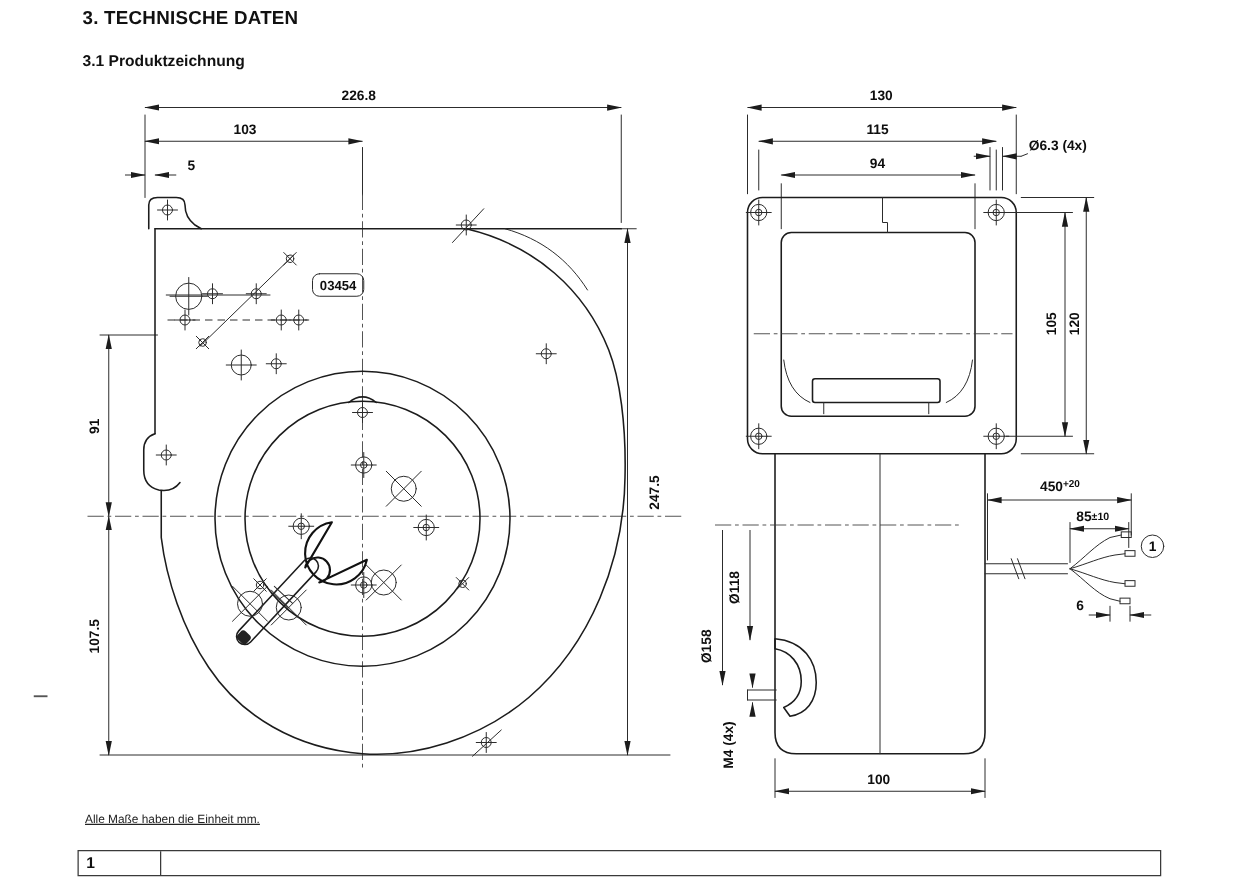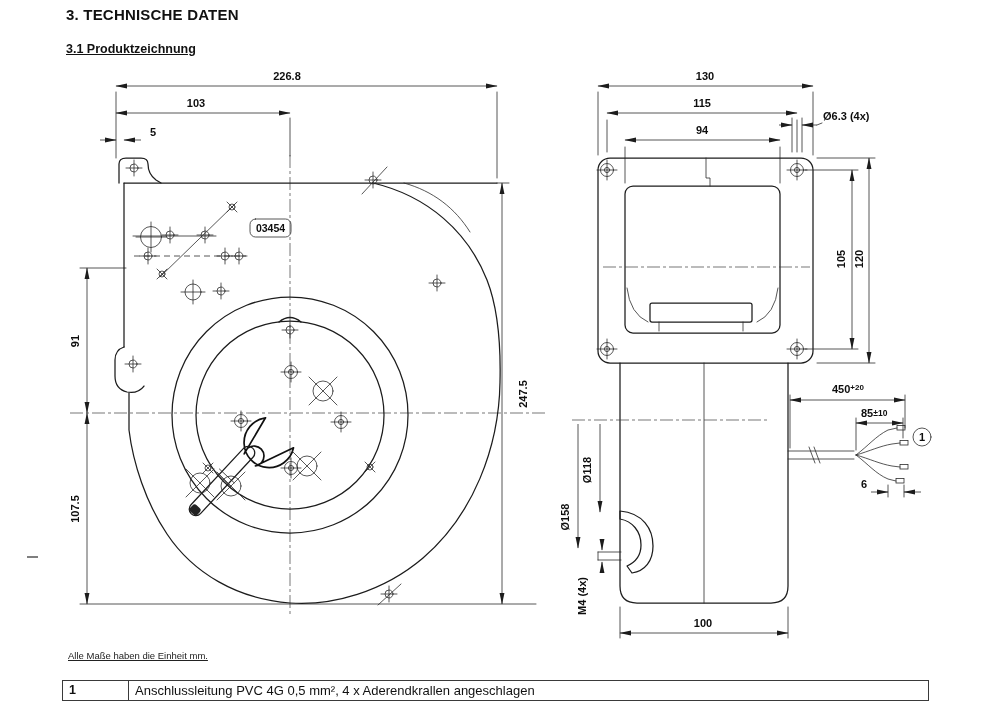--- a/index.html
+++ b/index.html
@@ -1,19 +1,19 @@
 <!DOCTYPE html>
 <html><head>
 <meta charset="utf-8">
 <style>
   html,body{margin:0;padding:0;background:#fff;}
   #stage{position:relative;width:1000px;height:713px;background:#ffffff;overflow:hidden;
          font-family:"Liberation Sans",sans-serif;color:#111;}
   .h1{position:absolute;left:66px;top:6px;font-size:15px;font-weight:700;letter-spacing:.2px;}
-  .h2{position:absolute;left:66px;top:42px;font-size:12.5px;font-weight:700;text-decoration:underline;}
+  .h2{position:absolute;left:66px;top:42px;font-size:12.5px;font-weight:700;}
   .note{position:absolute;left:68px;top:650px;font-size:9.5px;color:#222;text-decoration:underline;}
   .ptable{position:absolute;left:62px;top:680px;width:867px;height:21px;
           border:1.5px solid #3a3a3a;display:flex;box-sizing:border-box;background:#fff;}
   .ptable .c1{width:66px;border-right:1.5px solid #3a3a3a;font-size:12.5px;font-weight:700;
               padding:2px 0 0 6px;box-sizing:border-box;}
   .ptable .c2{flex:1;font-size:13px;font-weight:400;padding:2px 0 0 6px;box-sizing:border-box;
               white-space:nowrap;overflow:hidden;}
   svg{position:absolute;left:0;top:0;}
   .ol{fill:none;stroke:#1c1c1c;stroke-width:1.25;stroke-linecap:round;stroke-linejoin:round;}
   .ob{fill:none;stroke:#111;stroke-width:1.7;stroke-linecap:round;stroke-linejoin:round;}
@@ -269,15 +269,14 @@
       <text class="d" x="922" y="441" text-anchor="middle">1</text>
     </g>
 
     <line x1="27" y1="557" x2="38" y2="557" stroke="#555" stroke-width="1.5"></line>
   </svg>
 
   <div class="note">Alle Maße haben die Einheit mm.</div>
 
   <div class="ptable">
     <div class="c1">1</div>
-    <div class="c2">Anschlussleitung PVC 4G 0,5 mm², 4 x Aderendkrallen angeschlagen</div>
   </div>
 </div>
 
 </body></html>

